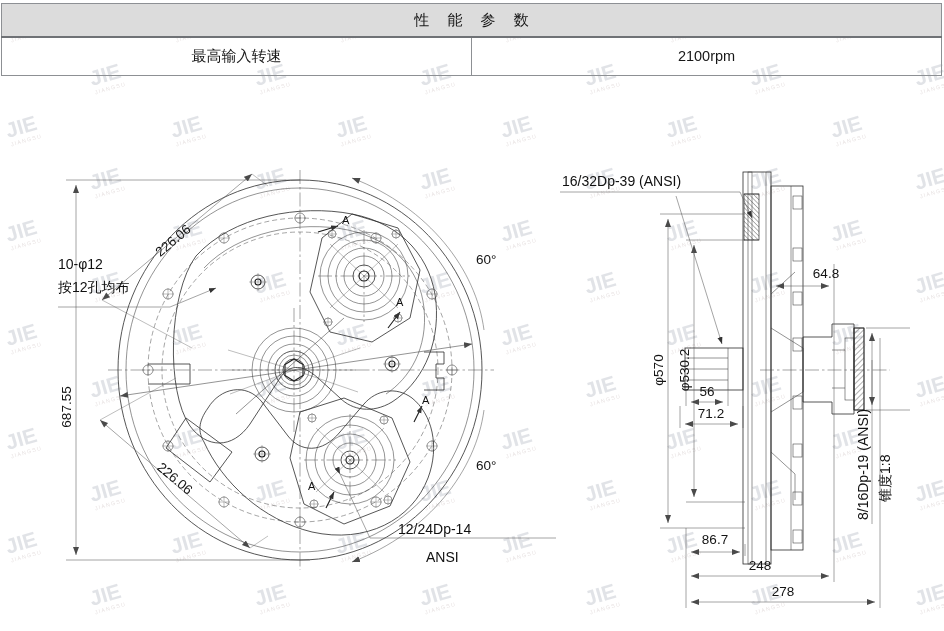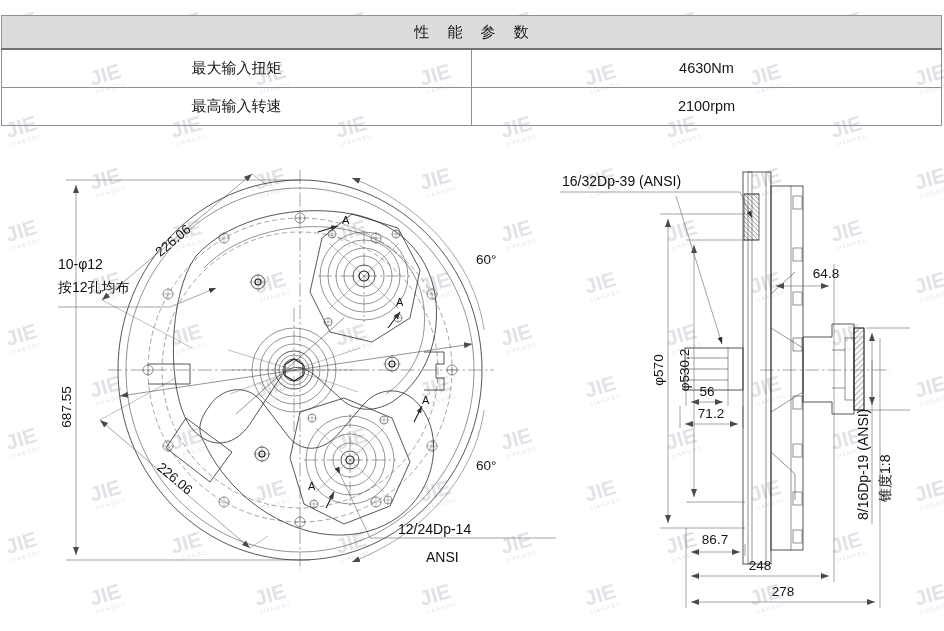--- a/index.html
+++ b/index.html
@@ -23,21 +23,21 @@
     inset: 0;
     z-index: 0;
     pointer-events: none;
     opacity: 1;
   }
 
   
   #spec-table {
     position: absolute;
     left: 1px;
-    top: 15px;
+    top: 3px;
     width: 758px;
     z-index: 2;
     border-collapse: collapse;
     table-layout: fixed;
   }
   #spec-table td, #spec-table th {
     border: 1px solid #8d9094;
     text-align: center;
     vertical-align: middle;
     font-weight: normal;
@@ -117,24 +117,20 @@
   <colgroup>
     <col class="col-left">
       <col class="col-right">
   </colgroup>
   <thead>
     <tr>
       <th class="tbl-header" colspan="2">性 能 参 数</th>
     </tr>
   </thead>
   <tbody>
-    <tr class="tbl-row">
-      <td class="cell-label">最大输入扭矩</td>
-      <td class="cell-value">4630Nm</td>
-    </tr>
     <tr class="tbl-row">
       <td class="cell-label">最高输入转速</td>
       <td class="cell-value">2100rpm</td>
     </tr>
   </tbody>
 </table>
 
 <div id="drawing-area">
 <svg id="drawing-svg" width="944" height="479" viewBox="0 0 944 479" xmlns="http://www.w3.org/2000/svg">
 

